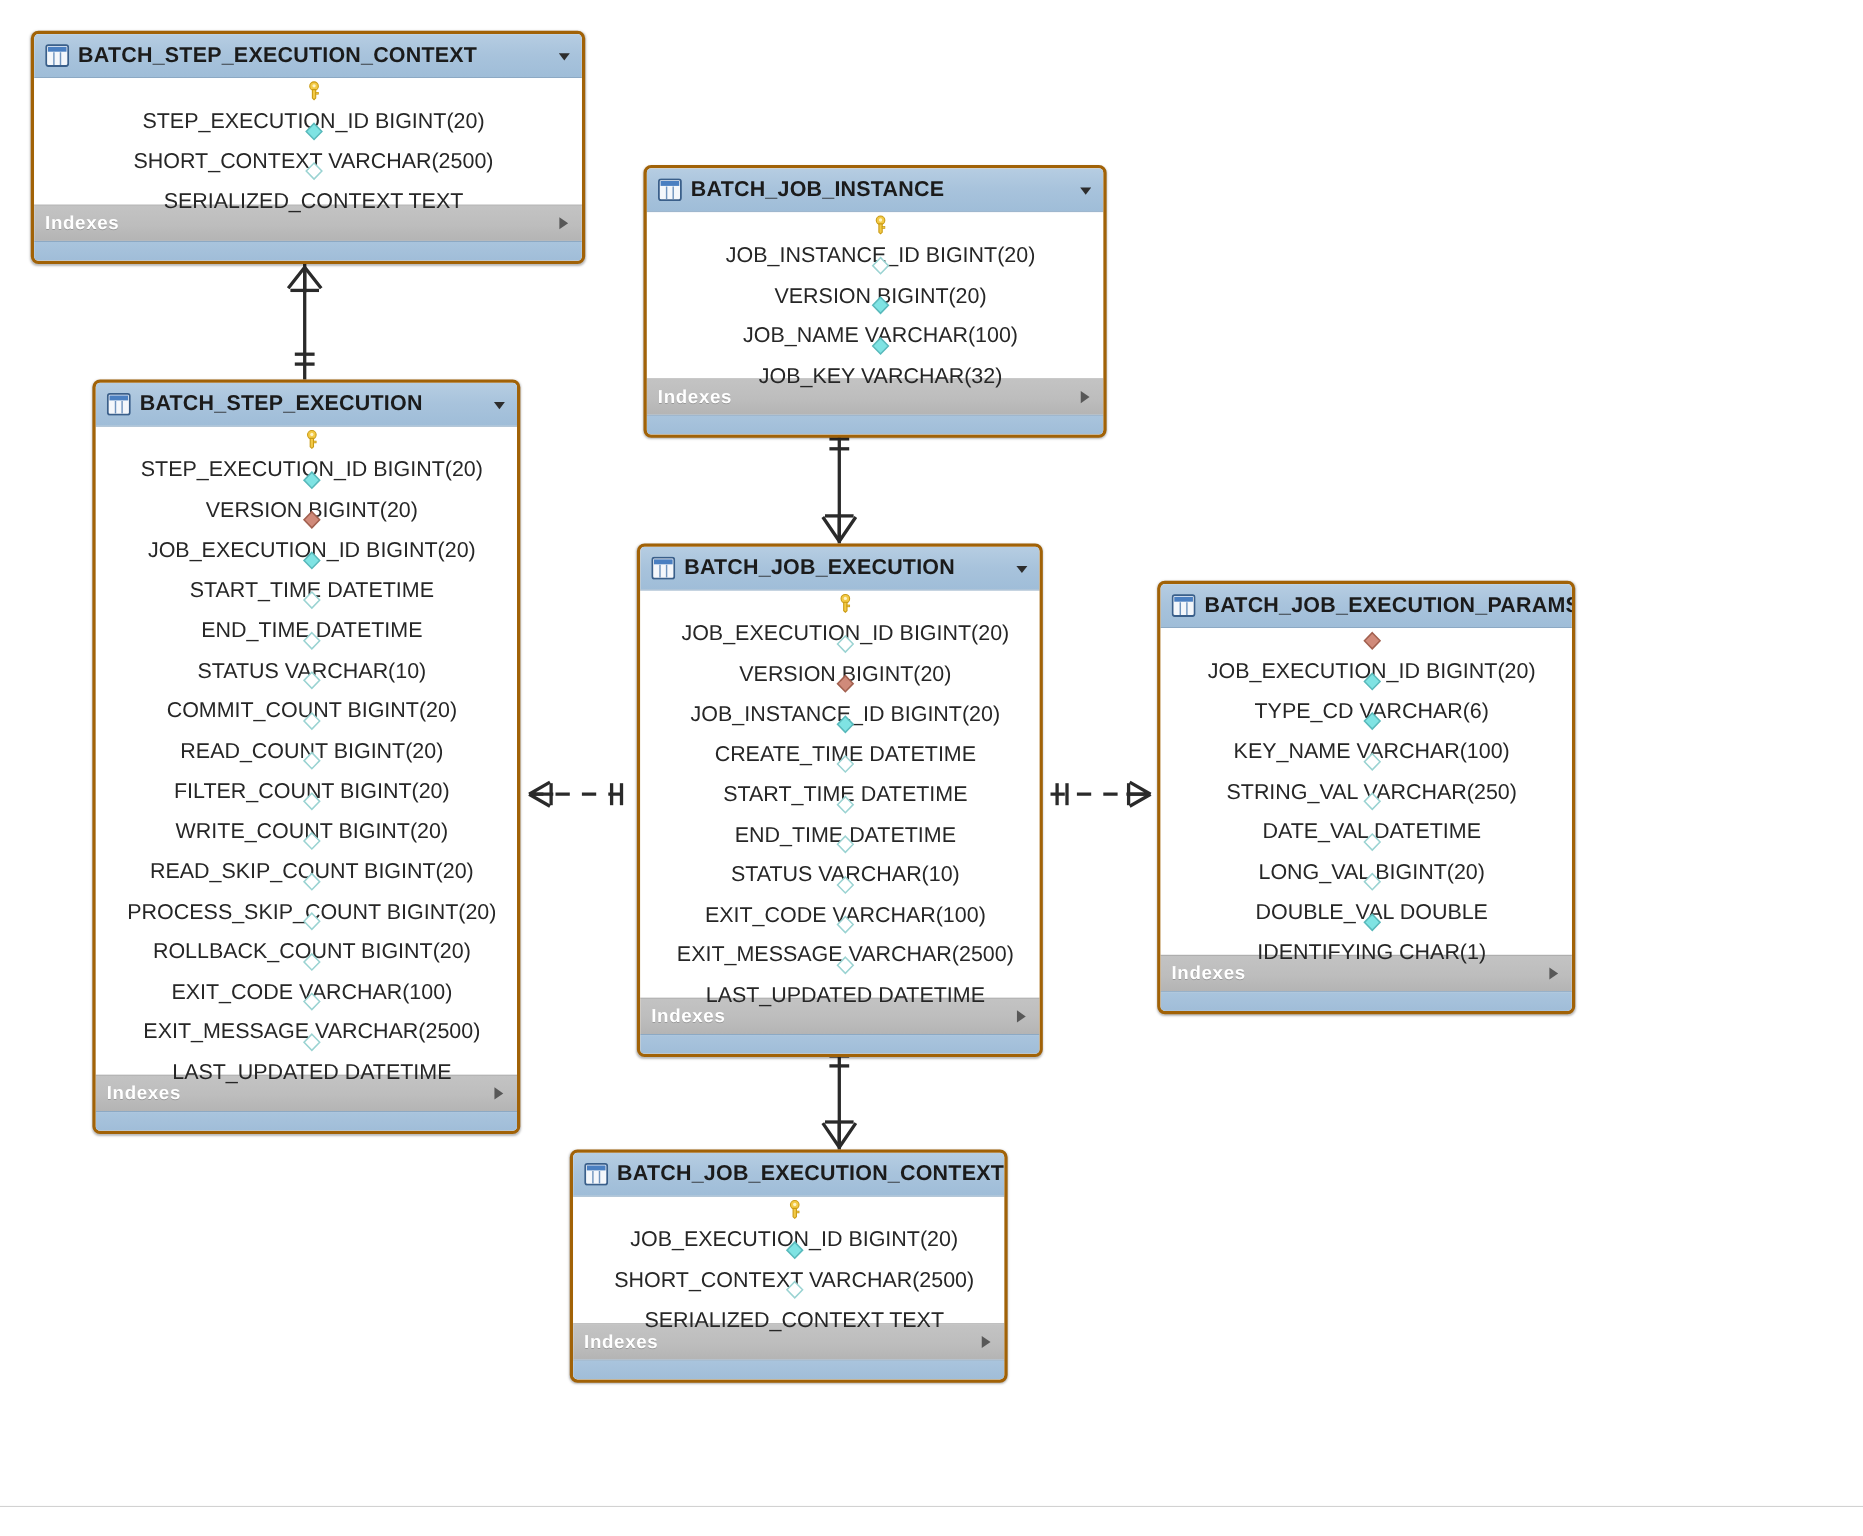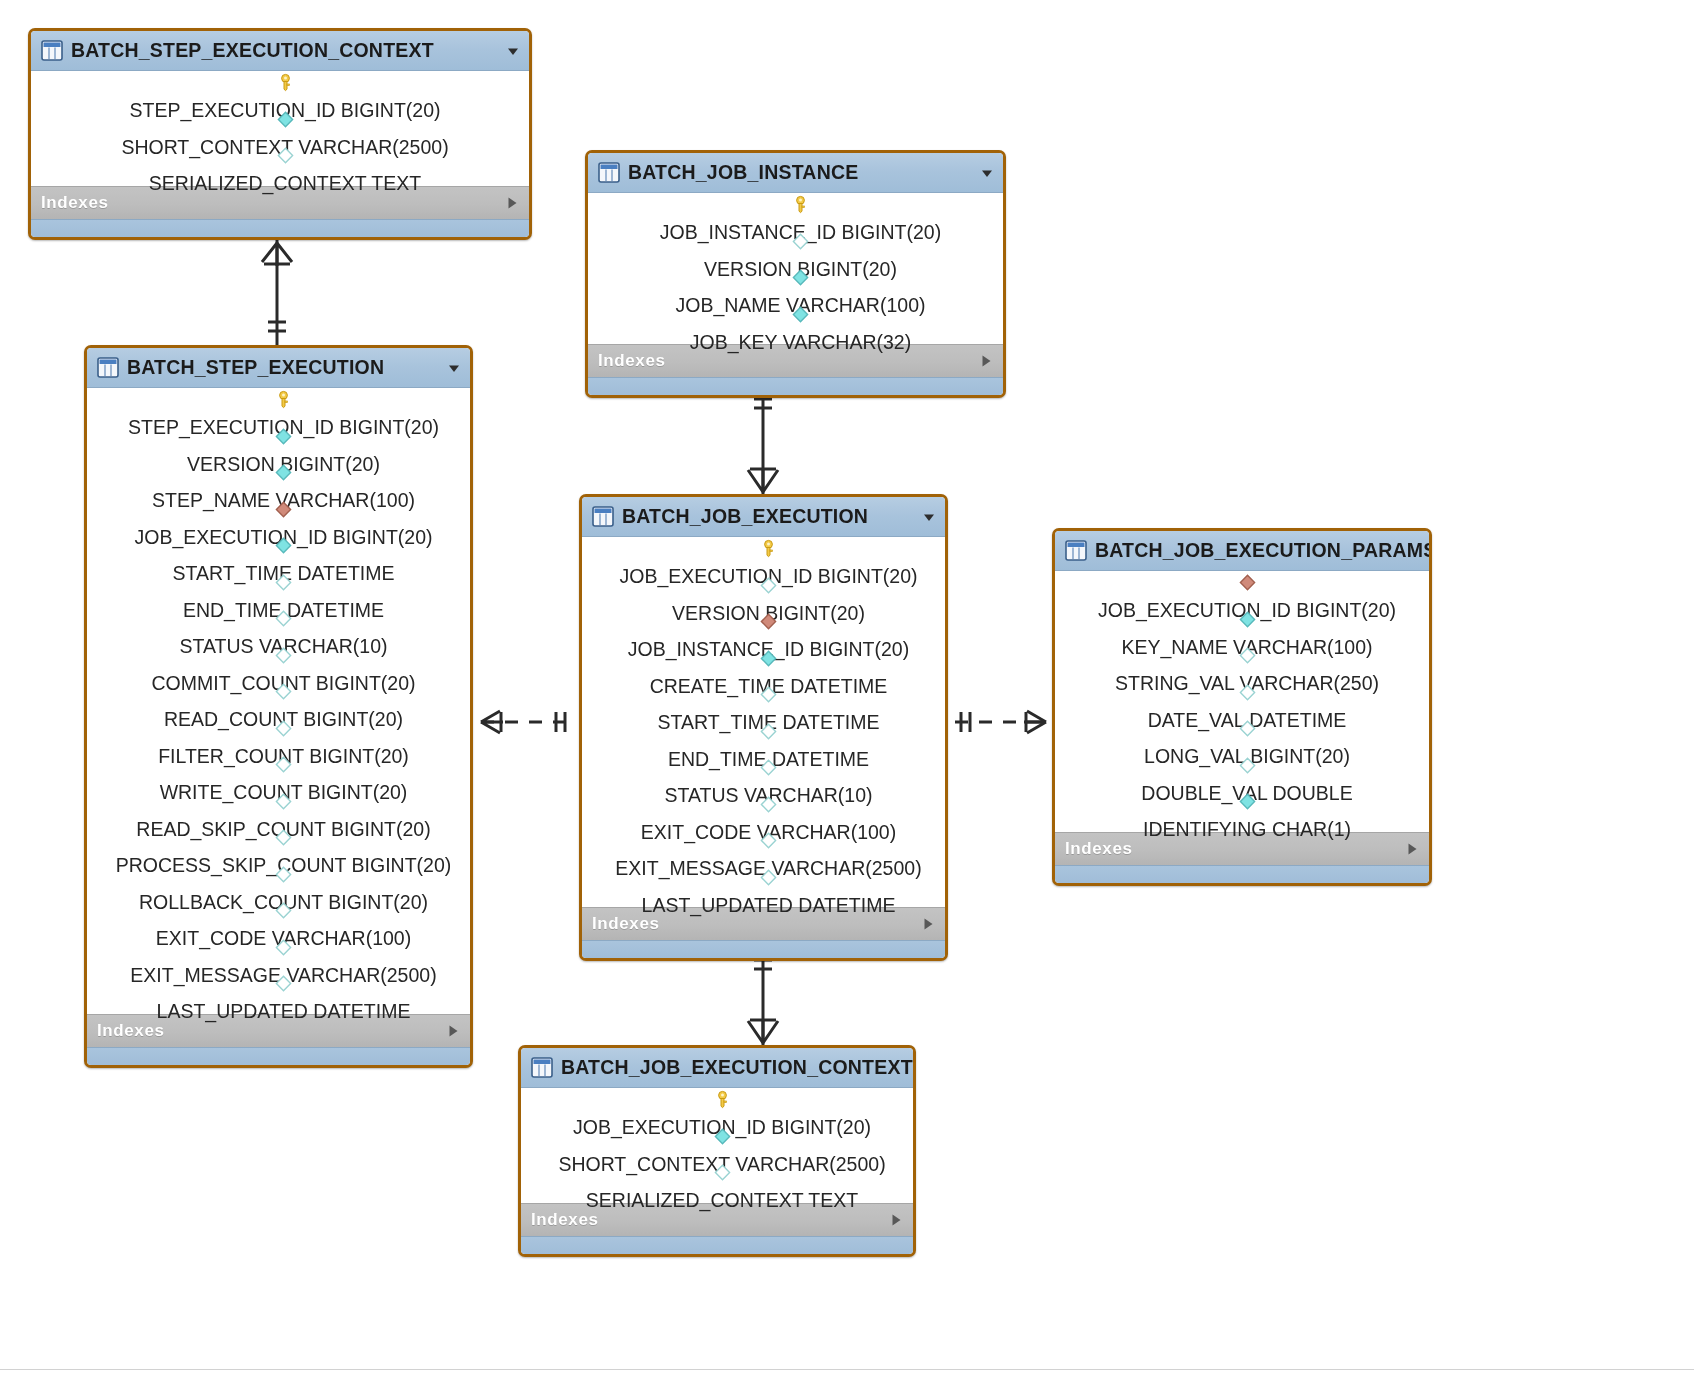--- a/index.html
+++ b/index.html
@@ -260,26 +260,20 @@
             <span class="col-name">STEP_EXECUTION_ID BIGINT(20)</span>
           </div>
           <div class="col-row">
             <span class="col-ico"><svg viewBox="0 0 19 19" width="19" height="19">
                 <path d="M9.5 2.2 L16.6 9.5 L9.5 16.8 L2.4 9.5 Z" fill="#7fe3e3" stroke="#58b9bb" stroke-width="1.4"></path>
               </svg></span>
             <span class="col-name">VERSION BIGINT(20)</span>
           </div>
           <div class="col-row">
             <span class="col-ico"><svg viewBox="0 0 19 19" width="19" height="19">
-                <path d="M9.5 2.2 L16.6 9.5 L9.5 16.8 L2.4 9.5 Z" fill="#7fe3e3" stroke="#58b9bb" stroke-width="1.4"></path>
-              </svg></span>
-            <span class="col-name">STEP_NAME VARCHAR(100)</span>
-          </div>
-          <div class="col-row">
-            <span class="col-ico"><svg viewBox="0 0 19 19" width="19" height="19">
                 <path d="M9.5 2.2 L16.6 9.5 L9.5 16.8 L2.4 9.5 Z" fill="#d08a7a" stroke="#a2604f" stroke-width="1.4"></path>
               </svg></span>
             <span class="col-name">JOB_EXECUTION_ID BIGINT(20)</span>
           </div>
           <div class="col-row">
             <span class="col-ico"><svg viewBox="0 0 19 19" width="19" height="19">
                 <path d="M9.5 2.2 L16.6 9.5 L9.5 16.8 L2.4 9.5 Z" fill="#7fe3e3" stroke="#58b9bb" stroke-width="1.4"></path>
               </svg></span>
             <span class="col-name">START_TIME DATETIME</span>
           </div>
@@ -467,20 +461,26 @@
           <div class="col-row">
             <span class="col-ico"><svg viewBox="0 0 19 19" width="19" height="19">
                 <path d="M9.5 2.2 L16.6 9.5 L9.5 16.8 L2.4 9.5 Z" fill="#d08a7a" stroke="#a2604f" stroke-width="1.4"></path>
               </svg></span>
             <span class="col-name">JOB_EXECUTION_ID BIGINT(20)</span>
           </div>
           <div class="col-row">
             <span class="col-ico"><svg viewBox="0 0 19 19" width="19" height="19">
                 <path d="M9.5 2.2 L16.6 9.5 L9.5 16.8 L2.4 9.5 Z" fill="#7fe3e3" stroke="#58b9bb" stroke-width="1.4"></path>
               </svg></span>
+            <span class="col-name">TYPE_CD VARCHAR(6)</span>
+          </div>
+          <div class="col-row">
+            <span class="col-ico"><svg viewBox="0 0 19 19" width="19" height="19">
+                <path d="M9.5 2.2 L16.6 9.5 L9.5 16.8 L2.4 9.5 Z" fill="#7fe3e3" stroke="#58b9bb" stroke-width="1.4"></path>
+              </svg></span>
             <span class="col-name">KEY_NAME VARCHAR(100)</span>
           </div>
           <div class="col-row">
             <span class="col-ico"><svg viewBox="0 0 19 19" width="19" height="19">
                 <path d="M9.5 2.2 L16.6 9.5 L9.5 16.8 L2.4 9.5 Z" fill="#ffffff" stroke="#9ad3d2" stroke-width="1.4"></path>
               </svg></span>
             <span class="col-name">STRING_VAL VARCHAR(250)</span>
           </div>
           <div class="col-row">
             <span class="col-ico"><svg viewBox="0 0 19 19" width="19" height="19">

